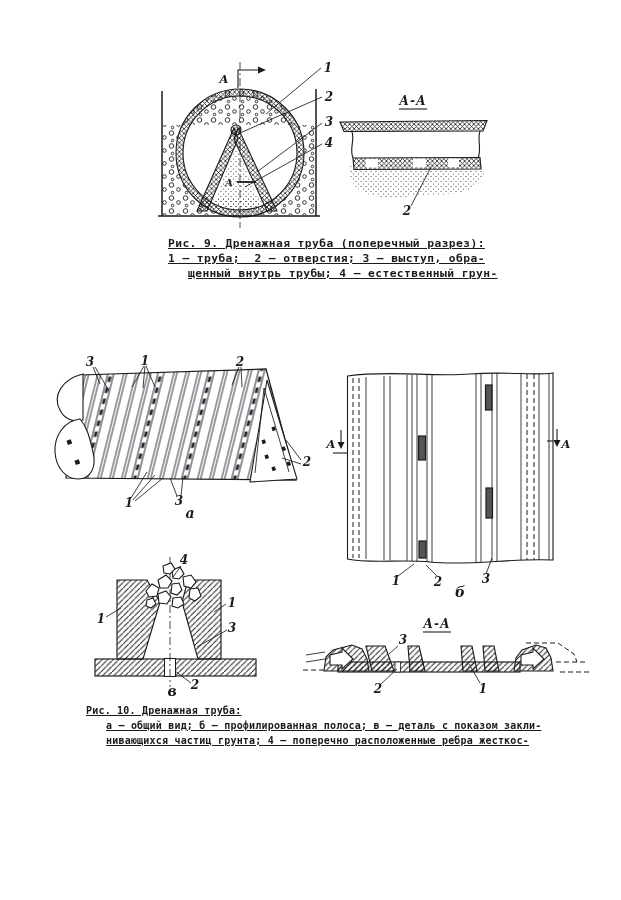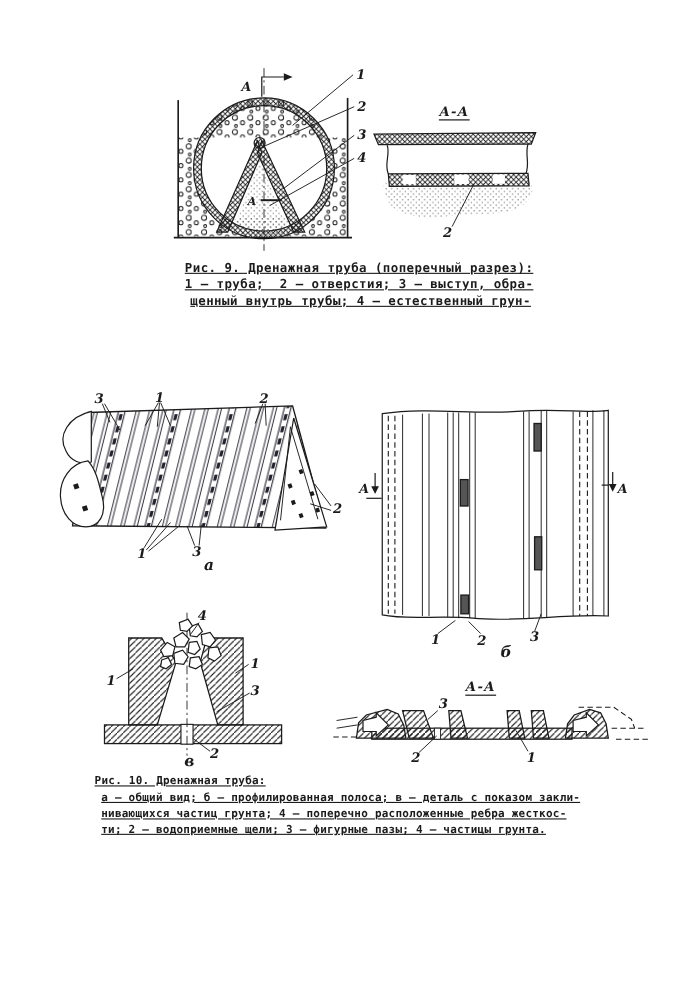--- a/index.html
+++ b/index.html
@@ -4,22 +4,22 @@
 <style>
   html,body{margin:0;padding:0;background:#fff;}
   body{width:621px;height:900px;position:relative;overflow:hidden;}
   .page{position:absolute;inset:0;background:#ffffff;}
   svg{position:absolute;left:0;top:0;}
   .caption{position:absolute;font-family:"DejaVu Sans Mono","Liberation Mono",monospace;
            font-weight:700;color:#1b1b1b;text-decoration:underline;}
   #cap9{left:168px;top:236px;font-size:11.3px;line-height:15px;letter-spacing:0.4px;}
   #cap10{left:86px;top:704px;font-size:10px;line-height:14.8px;letter-spacing:0.2px;}
   .cap-line{white-space:pre;}
-  .indent5{margin-left:5px;}
-  .indent2{margin-left:6px;}
+  .indent5{margin-left:20px;}
+  .indent2{margin-left:20px;}
   
   .ln{stroke:#1b1b1b;stroke-width:1.1;fill:none;}
   .ln-thick{stroke:#1b1b1b;stroke-width:1.5;fill:none;}
   .ln-thin{stroke:#1b1b1b;stroke-width:0.85;fill:none;}
   .dashdot{stroke:#1b1b1b;stroke-width:0.8;fill:none;stroke-dasharray:8 3 2 3;}
   .dashed{stroke:#1b1b1b;stroke-width:1;fill:none;stroke-dasharray:5 3;}
   .fxh{fill:url(#xh);stroke:#1b1b1b;stroke-width:1.1;}
   .fh45{fill:url(#h45);stroke:#1b1b1b;stroke-width:1.15;}
   .fsoil{fill:url(#soil);stroke:none;}
   .fstip{fill:url(#stip);stroke:none;}
@@ -290,16 +290,15 @@
 <div class="caption" id="cap9">
   <div class="cap-line">Рис. 9. Дренажная труба (поперечный разрез):</div>
   <div class="cap-line">1 – труба;  2 – отверстия; 3 – выступ, обра-</div>
   <div class="cap-line indent5">щенный внутрь трубы; 4 – естественный грун-</div>
 </div>
 
 <div class="caption" id="cap10">
   <div class="cap-line">Рис. 10. Дренажная труба:</div>
   <div class="cap-line indent2">а – общий вид; б – профилированная полоса; в – деталь с показом закли-</div>
   <div class="cap-line indent2">нивающихся частиц грунта; 4 – поперечно расположенные ребра жесткос-</div>
-  <div class="cap-line indent2">ти; 2 – водоприемные щели; 3 – фигурные пазы; 4 – частицы грунта.</div>
 </div>
 
 </div>
 
 </body></html>

